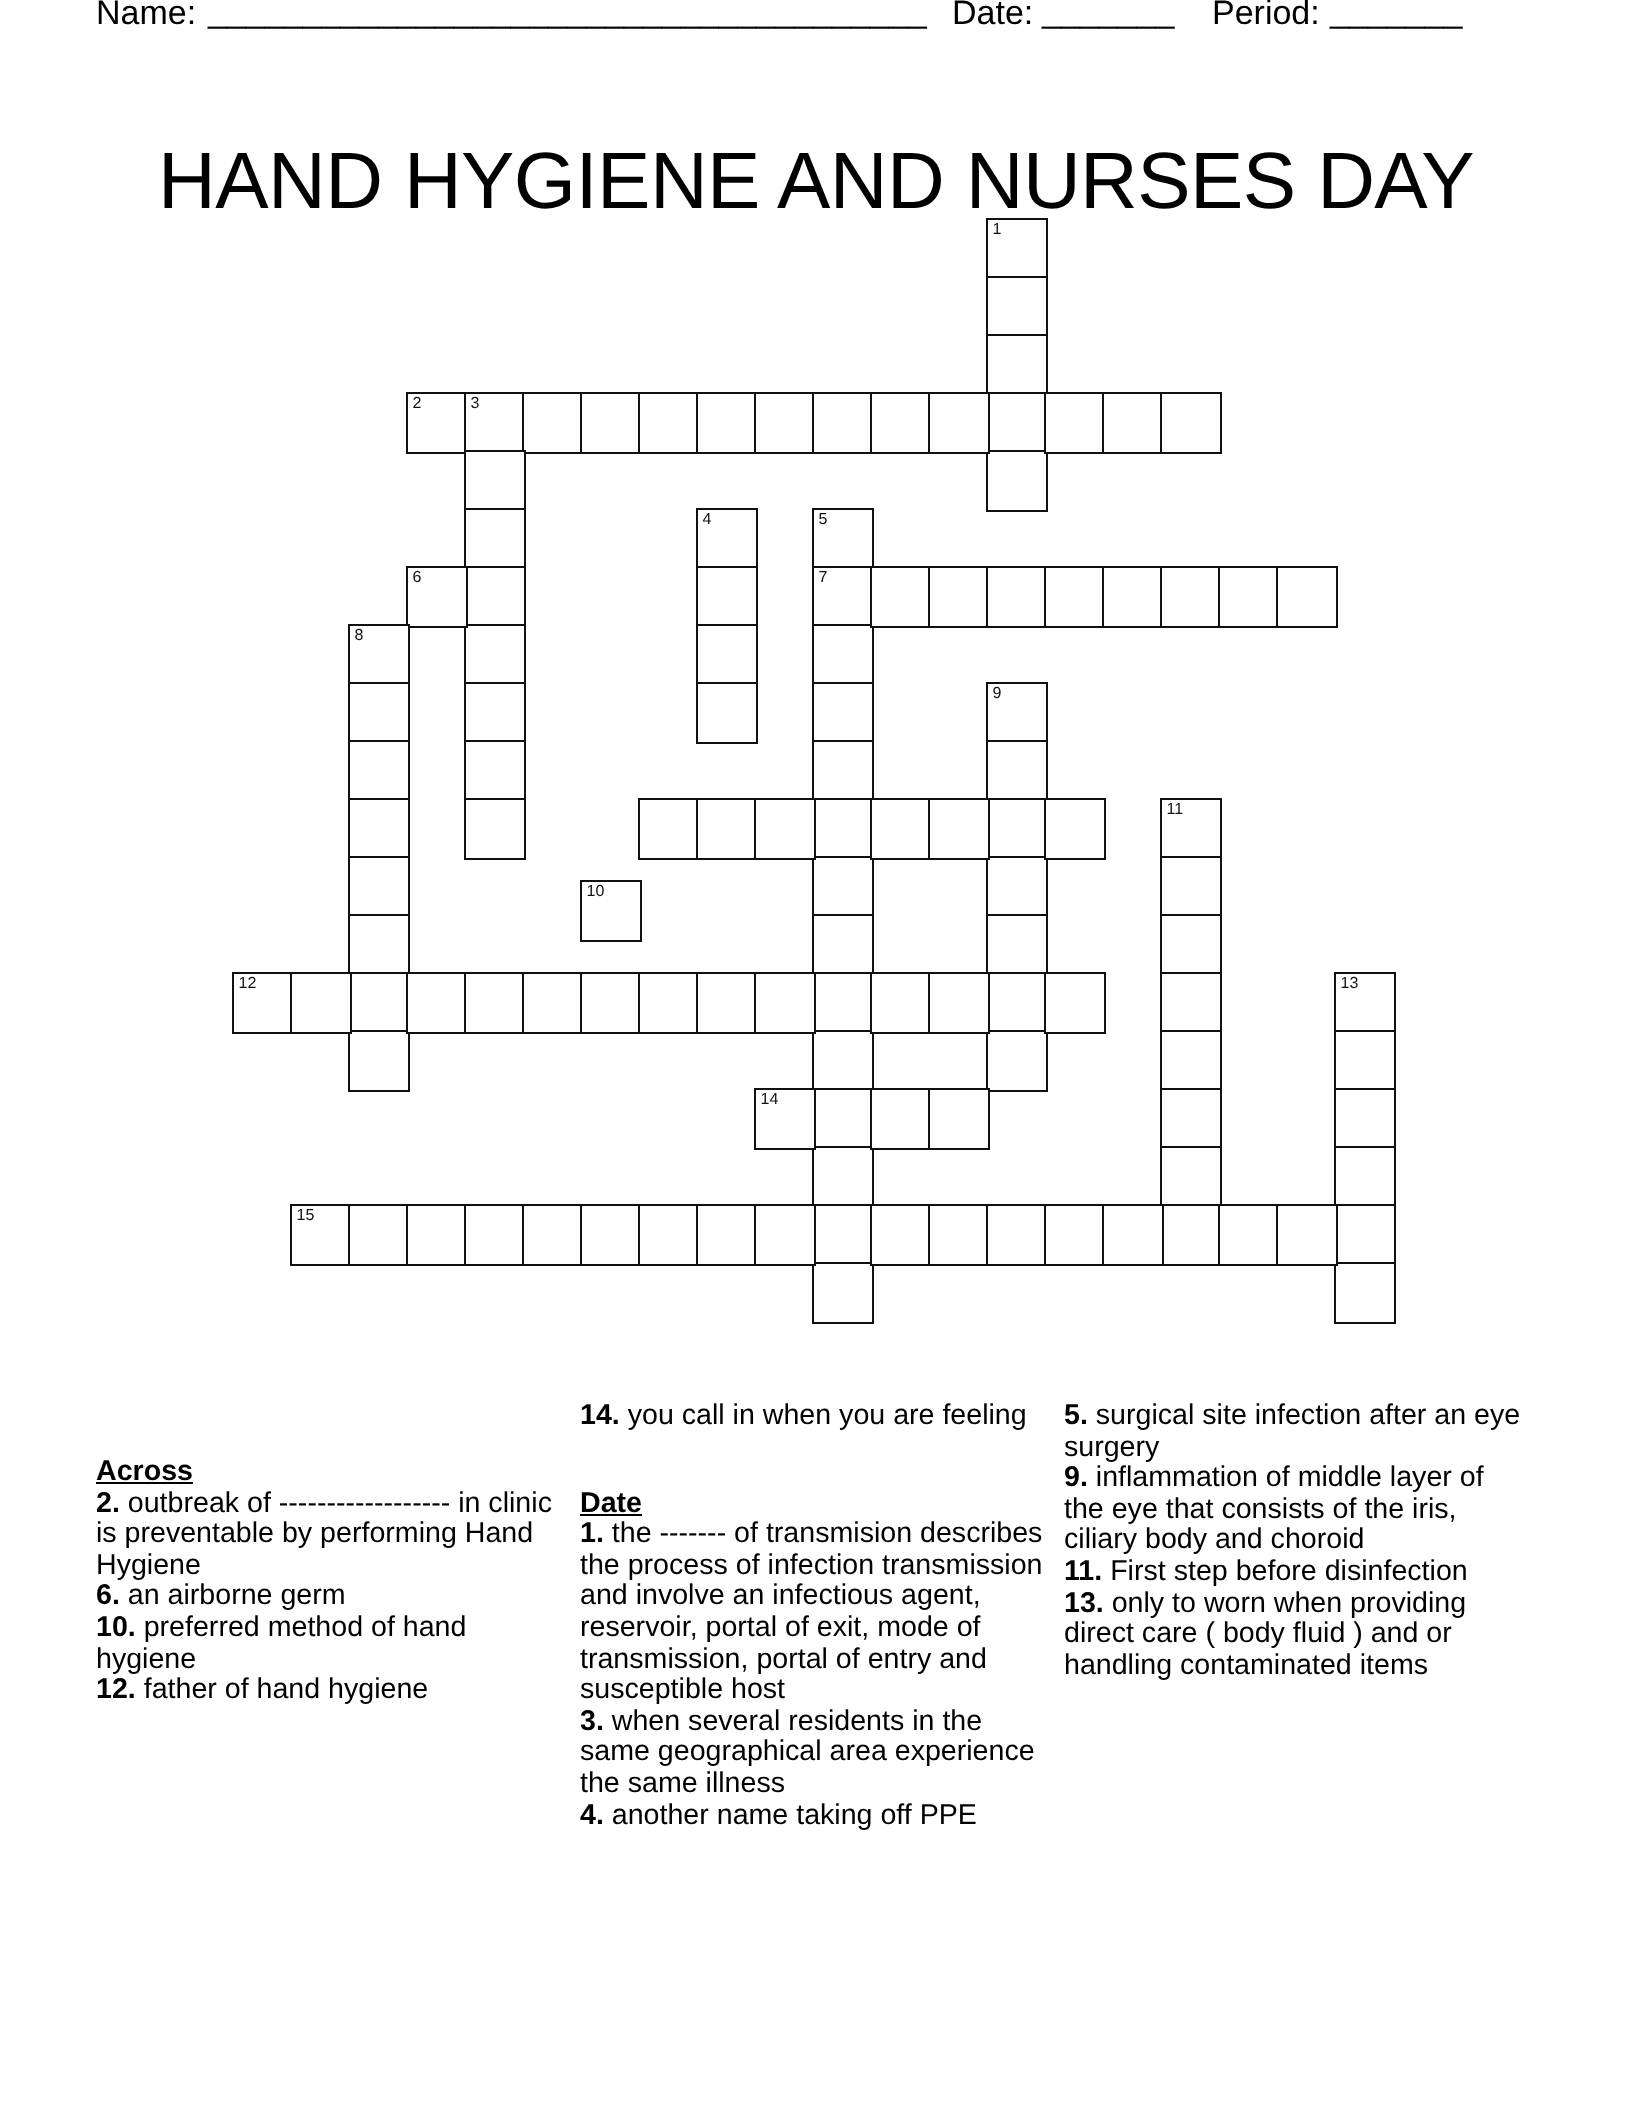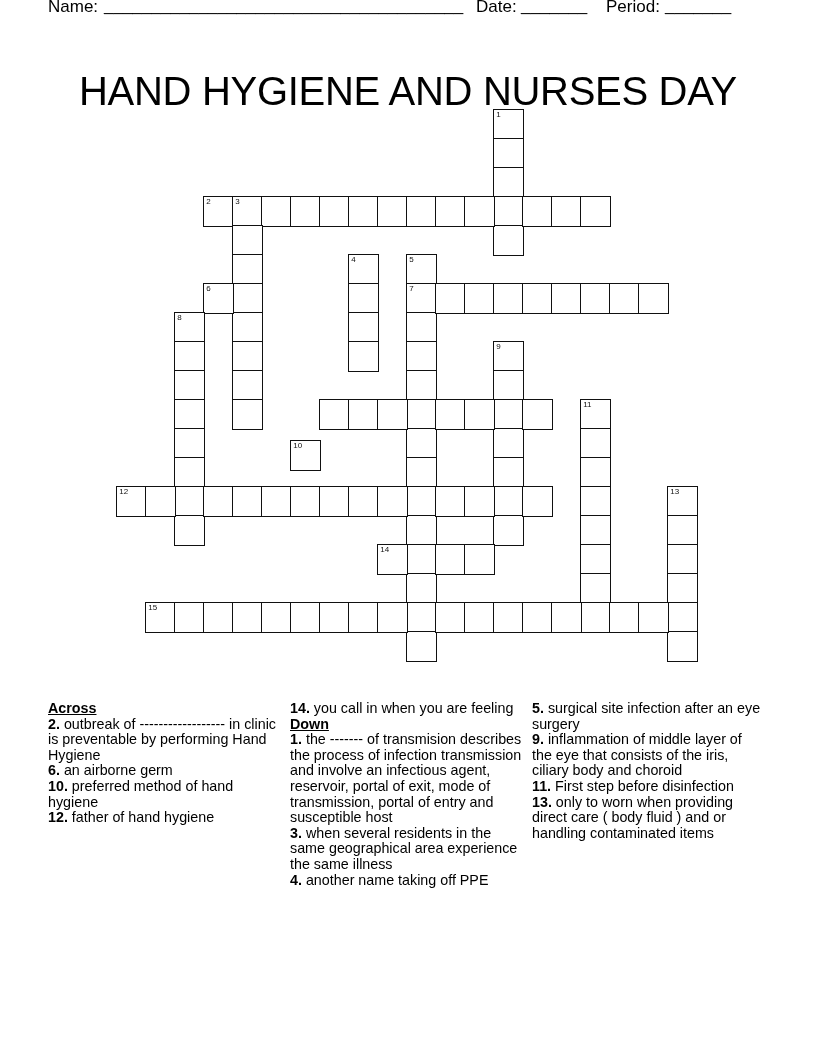--- a/index.html
+++ b/index.html
@@ -6,21 +6,21 @@
   body { width: 816px; height: 1056px; position: relative; overflow: hidden;
          font-family: "Liberation Sans", sans-serif; color: #000; }
   .header-line { position: absolute; top: -3px; font-size: 17px; white-space: pre; }
   .title { position: absolute; top: 42px; left: 0; width: 816px; text-align: center;
            font-size: 40px; font-weight: normal; letter-spacing: -0.3px; }
   .grid { position: absolute; left: 0; top: 0; width: 816px; height: 680px; }
   .cell { position: absolute; width: 29px; height: 29px; box-sizing: border-box;
           border: 1.5px solid #111; background: #fff; margin-left: -0.75px; margin-top: -0.75px; }
   .cell-num { position: absolute; left: 2px; top: 0px; font-size: 8px; line-height: 9px; color: #111; }
   .clue-col { position: absolute; top: 701px; font-size: 14.3px; line-height: 15.6px; }
-  .clue-col .heading { font-weight: bold; text-decoration: underline; display: block; }
+  .clue-col .heading { font-weight: bold; text-decoration: underline; display: block; margin-top: 28px; }
   .clue { display: block; }
   .clue b { font-weight: bold; }
 </style>
 </head>
 <body>
 
 <div>
   <span class="header-line" style="left:48px;">Name:</span>
   <span class="header-line" style="left:104px; top:-4px;">______________________________________</span>
   <span class="header-line" style="left:476px;">Date:</span>
@@ -186,21 +186,21 @@
 <div class="clue-col" style="left:48px; width:235px;">
   <span class="heading">Across</span>
   <span class="clue"><b>2.</b><span> outbreak of ------------------ in clinic is preventable by performing Hand Hygiene</span></span>
   <span class="clue"><b>6.</b><span> an airborne germ</span></span>
   <span class="clue"><b>10.</b><span> preferred method of hand hygiene</span></span>
   <span class="clue"><b>12.</b><span> father of hand hygiene</span></span>
 </div>
 
 <div class="clue-col" style="left:290px; width:232px;">
   <span class="clue"><b>14.</b><span> you call in when you are feeling</span></span>
-  <span class="heading">Down</span>
+  <span class="heading">Date</span>
   <span class="clue"><b>1.</b><span> the ------- of transmision describes the process of infection transmission and involve an infectious agent, reservoir, portal of exit, mode of transmission, portal of entry and susceptible host</span></span>
   <span class="clue"><b>3.</b><span> when several residents in the same geographical area experience the same illness</span></span>
   <span class="clue"><b>4.</b><span> another name taking off PPE</span></span>
 </div>
 
 <div class="clue-col" style="left:532px; width:232px;">
   <span class="clue"><b>5.</b><span> surgical site infection after an eye surgery</span></span>
   <span class="clue"><b>9.</b><span> inflammation of middle layer of the eye that consists of the iris, ciliary body and choroid</span></span>
   <span class="clue"><b>11.</b><span> First step before disinfection</span></span>
   <span class="clue"><b>13.</b><span> only to worn when providing direct care ( body fluid ) and or handling contaminated items</span></span>

